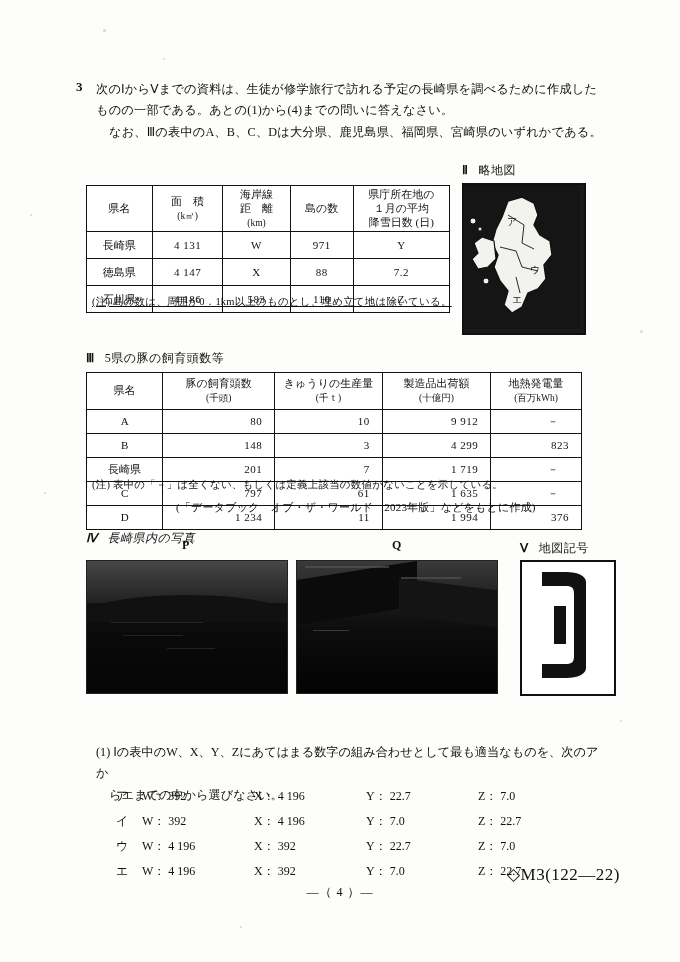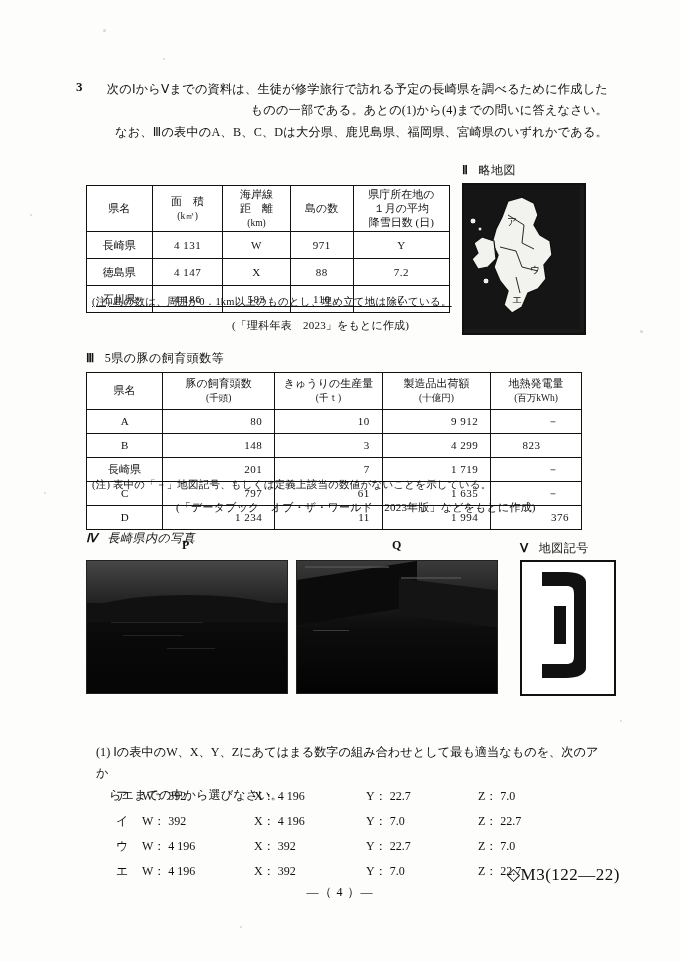--- a/index.html
+++ b/index.html
@@ -36,21 +36,20 @@
     font-weight: bold;
   }
   .intro {
     position: absolute;
     left: 96px;
     top: 79px;
     width: 512px;
     font-size: 12.2px;
     line-height: 1.75;
     letter-spacing: .2px;
-    text-align: right;
   }
   .intro p { margin: 0; }
   .intro p.indent { text-indent: 13px; }
 
   
   .sec-label {
     position: absolute;
     font-size: 12px;
     letter-spacing: .5px;
     white-space: nowrap;
@@ -264,21 +263,20 @@
       <td>石川県</td>
       <td class="num">4 186</td>
       <td class="num">583</td>
       <td class="num">110</td>
       <td class="num">Z</td>
     </tr>
   </tbody>
     </table>
 
   <div class="note" style="left:92px;top:295px;text-decoration:underline;">(注) 島の数は、周囲が0．1km以上のものとし、埋め立て地は除いている。</div>
-  <div class="source" style="left:232px;top:318px;">(「理科年表　2023」をもとに作成)</div>
 
   <div class="sec-label" style="left:462px;top:162px;">
     <span class="rn">Ⅱ</span><span>略地図</span>
   </div>
 
   <div id="map-panel">
     <svg width="116" height="144" viewBox="0 0 116 144">
       <rect x="0" y="0" width="116" height="144" fill="#151515"></rect>
 
       <path d="M44 16 L58 12 L70 18 L74 30 L70 40 L76 50 L86 56 L88 70 L80 80 L82 94 L74 104 L64 108 L58 122 L48 128 L40 120 L44 106 L36 96 L30 82 L34 70 L28 58 L32 44 L38 32 Z" fill="#f2f2ef" stroke="#111" stroke-width="1.4"></path>
@@ -318,21 +316,21 @@
       <td class="num" style="text-align:right;padding-right:12px;padding-left:44px;">80</td>
       <td class="num" style="text-align:right;padding-right:12px;">10</td>
       <td class="num" style="text-align:right;padding-right:12px;">9 912</td>
       <td class="num" style="text-align:right;padding-right:22px;">－</td>
     </tr>
     <tr>
       <td>B</td>
       <td class="num" style="text-align:right;padding-right:12px;">148</td>
       <td class="num" style="text-align:right;padding-right:12px;">3</td>
       <td class="num" style="text-align:right;padding-right:12px;">4 299</td>
-      <td class="num" style="padding-right:12px;">823</td>
+      <td class="num" style="text-align:right;padding-right:12px;">823</td>
     </tr>
     <tr>
       <td>長崎県</td>
       <td class="num" style="text-align:right;padding-right:12px;">201</td>
       <td class="num" style="text-align:right;padding-right:12px;">7</td>
       <td class="num" style="text-align:right;padding-right:12px;">1 719</td>
       <td class="num" style="text-align:right;padding-right:22px;">－</td>
     </tr>
     <tr>
       <td>C</td>
@@ -344,21 +342,21 @@
     <tr>
       <td>D</td>
       <td class="num" style="text-align:right;padding-right:12px;">1 234</td>
       <td class="num" style="text-align:right;padding-right:12px;">11</td>
       <td class="num" style="text-align:right;padding-right:12px;">1 994</td>
       <td class="num" style="text-align:right;padding-right:12px;">376</td>
     </tr>
   </tbody>
     </table>
 
-  <div class="note" style="left:92px;top:478px;">(注) 表中の「－」地図記号、もしくは定義上該当の数値がないことを示している。</div>
+  <div class="note" style="left:92px;top:478px;">(注) 表中の「－」は全くない、もしくは定義上該当の数値がないことを示している。</div>
   <div class="source" style="left:176px;top:500px;">(「データブック　オブ・ザ・ワールド　2023年版」などをもとに作成)</div>
 
   <div class="sec-label" style="left:86px;top:530px;font-style:italic;">
     <span class="rn">Ⅳ</span><span>長崎県内の写真</span>
   </div>
 
   <div class="photo-cap" style="left:182px;top:538px;">P</div>
   <div class="photo-cap" style="left:392px;top:538px;">Q</div>
 
   <div class="photo" id="photoP">

